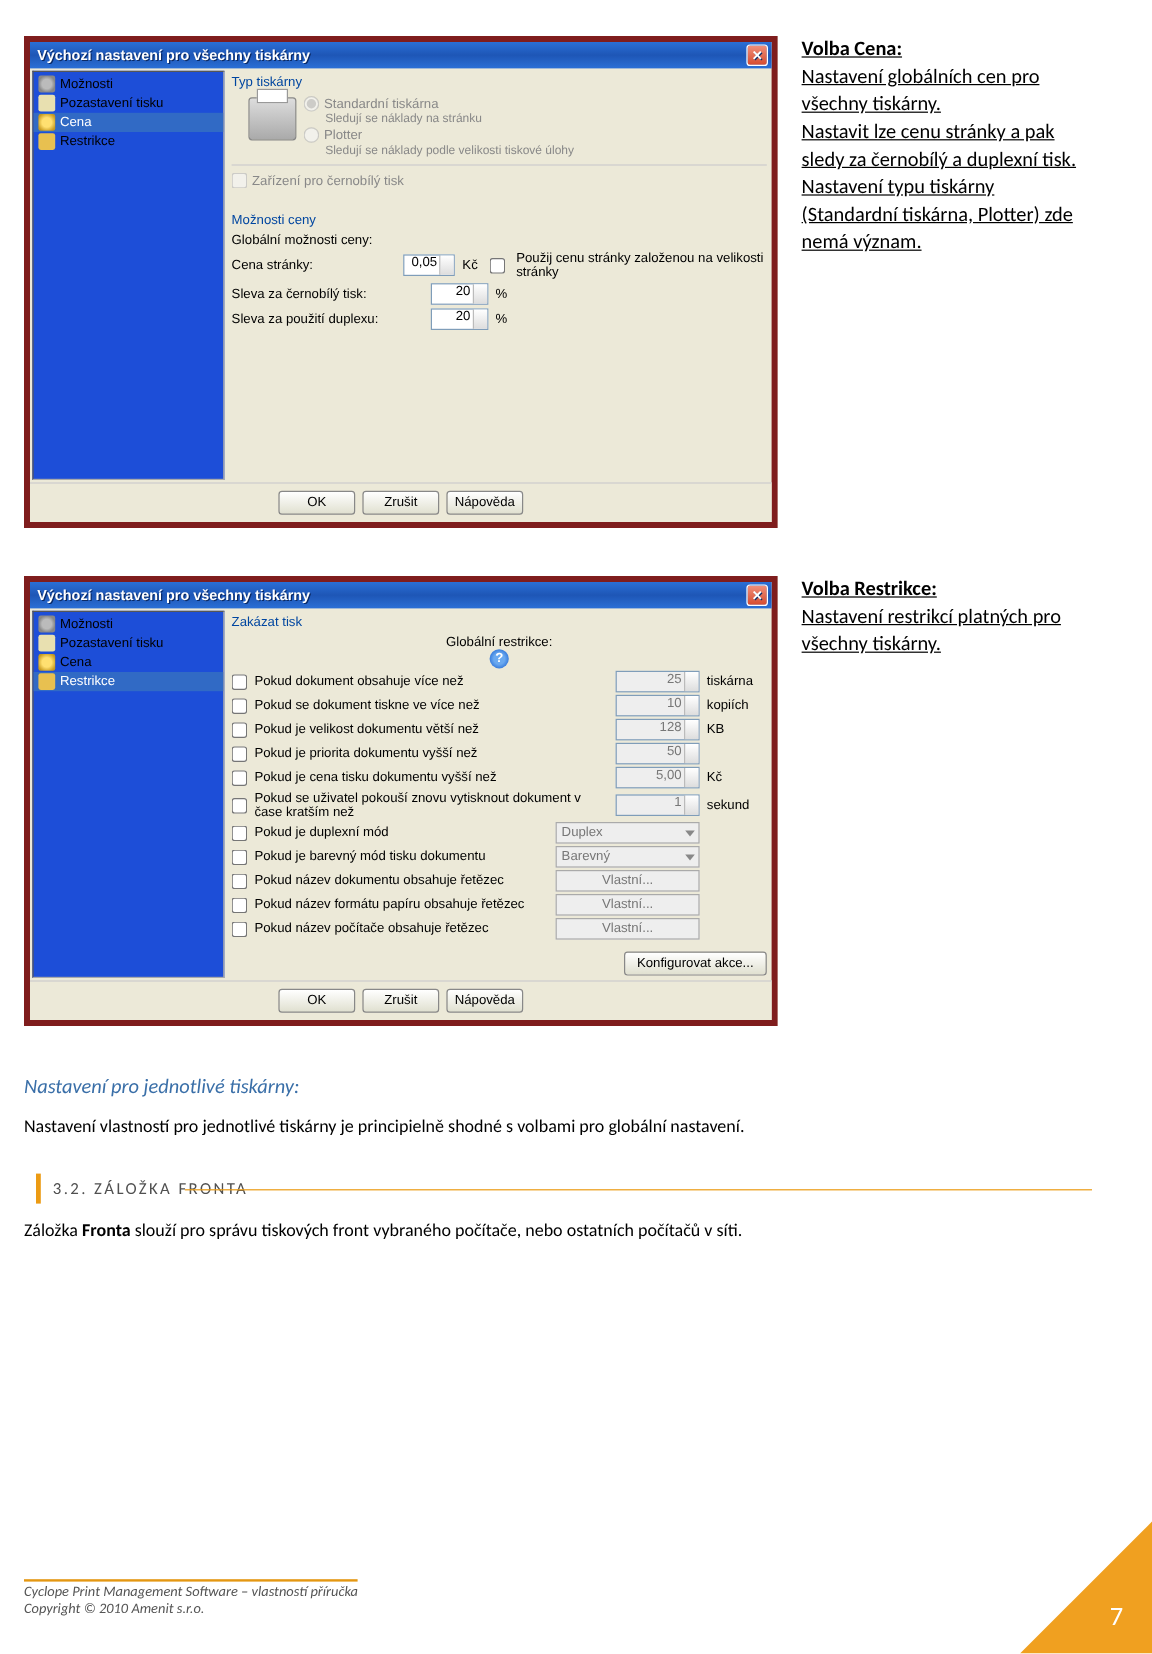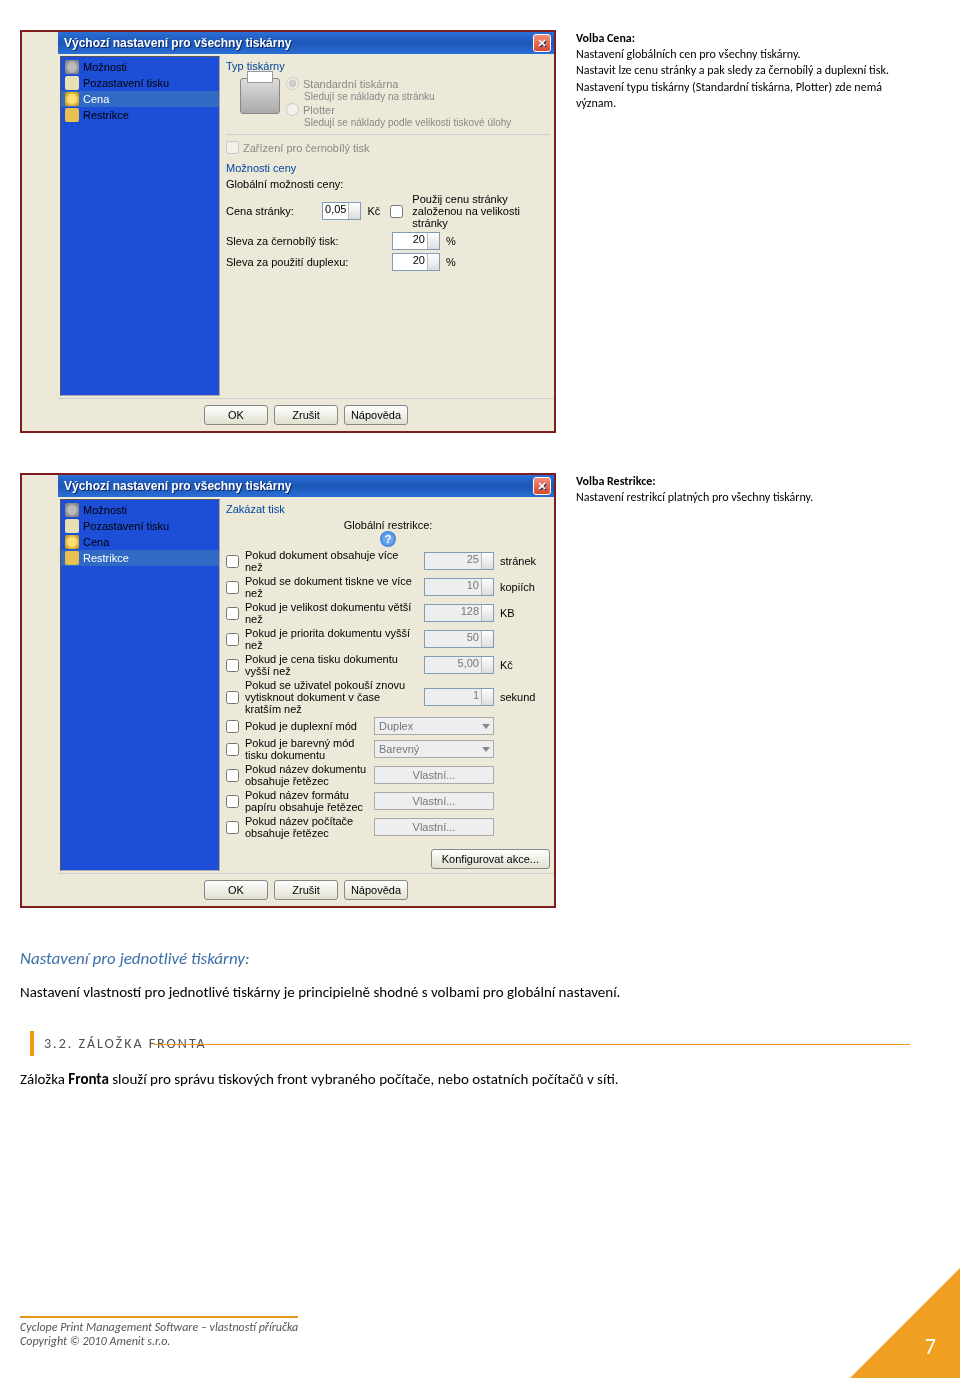--- a/index.html
+++ b/index.html
@@ -10,28 +10,27 @@
     background: #fff;
     width: 960px;
     position: relative;
     min-height: 1378px;
   }
   .content {
     padding: 30px 50px 0 20px;
   }
   .row { display: flex; gap: 20px; margin-bottom: 40px; }
   .dialog {
-    border: 2px solid #7f1d1d;
+    border: 5px solid #7f1d1d;
     background: #ece9d8;
     font-family: Tahoma, Arial, sans-serif;
     font-size: 11px;
     color: #000;
-    width: 536px;
+    width: 628px;
     flex-shrink: 0;
-    padding-left: 36px;
   }
   .titlebar {
     background: linear-gradient(to bottom, #2a6fd6 0%, #1e56b6 50%, #2a6fd6 100%);
     color: #fff;
     display: flex;
     align-items: center;
     justify-content: space-between;
     padding: 2px 3px 2px 6px;
     font-size: 12px;
     font-weight: bold;
@@ -84,21 +83,21 @@
   .restrict-row{display:flex;align-items:center;gap:6px;margin:2px 0;}
   .restrict-row input[type=checkbox]{margin:0;}
   .restrict-row .rlbl{flex:1;font-size:11px;}
   .rval{width:70px;height:18px;border:1px solid #7f9db9;background:#eee;color:#777;text-align:right;padding:0 14px 0 2px;position:relative;font-size:11px;}
   .rval .spin{border-left:1px solid #bbb;}
   .runit{width:50px;font-size:11px;}
   .combo{width:120px;height:18px;border:1px solid #aaa;background:#eee;color:#777;font-size:11px;padding:0 16px 0 4px;position:relative;display:flex;align-items:center;}
   .combo::after{content:"";position:absolute;right:3px;top:6px;border-left:4px solid transparent;border-right:4px solid transparent;border-top:5px solid #888;}
   .smallbtn{width:120px;height:18px;border:1px solid #aaa;background:#eee;color:#777;font-size:11px;display:flex;align-items:center;justify-content:center;}
   .cfgbtn{height:20px;border:1px solid #888;background:linear-gradient(#fff,#e0e0d0);font-size:11px;padding:0 10px;display:flex;align-items:center;cursor:pointer;margin-left:auto;border-radius:3px;}
-  .side-text{flex:1;font-size:12px;line-height:1.35;}
+  .side-text{flex:1;font-size:17px;line-height:1.35;text-decoration:underline;}
   .side-text b{font-weight:bold;}
   .section-head{color:#3a6fa8;font-style:italic;font-size:17px;margin:10px 0 14px 0;}
   .body-p{font-size:15px;margin:0 0 30px 0;}
   .numbered-sec{border-left:4px solid #ec9b13;padding:4px 10px;color:#505050;font-size:14px;letter-spacing:2px;margin:20px 0 14px 10px;position:relative;}
   .numbered-sec::before{content:"";position:absolute;right:0;left:120px;top:50%;height:1px;background:#ec9b13;}
   .footer{position:absolute;bottom:30px;left:20px;right:20px;display:flex;align-items:flex-end;justify-content:space-between;}
   .footer-text{font-size:12px;font-style:italic;border-top:2px solid #e49712;color:#555;padding-top:2px;}
   .footer-text .line{display:block;}
   .page-tri{width:0;height:0;border-right:110px solid #f0a020;border-top:110px solid transparent;position:absolute;bottom:0;right:0;}
   .page-num{position:absolute;bottom:18px;right:24px;color:#fff;font-size:22px;}
@@ -152,21 +151,21 @@
                   <span style="color:#888">Plotter</span>
                 </div>
             <div class="subtext" style="margin-left:18px">Sledují se náklady podle velikosti tiskové úlohy</div>
           </div>
         </div>
         <div class="divider"></div>
         <div class="chk-row" style="margin-left:0">
               <input type="checkbox" disabled="" style="">
               <span style="color:#888">Zařízení pro černobílý tisk</span>
             </div>
-        <div class="group-label" style="margin-top:8px">Možnosti ceny</div>
+        <div class="group-label" style="margin-top:21px">Možnosti ceny</div>
         <div>Globální možnosti ceny:</div>
         <div class="field-row">
           <span class="lbl">Cena stránky:</span>
           <span class="numbox"><span>0,05</span><span class="spin"></span></span>
           <span class="unit">Kč</span>
           <input type="checkbox" style="">
           <span>Použij cenu stránky založenou na velikosti stránky</span>
         </div>
         <div class="field-row">
           <span class="lbl">Sleva za černobílý tisk:</span>
@@ -224,21 +223,21 @@
         <div class="group-label">Zakázat tisk</div>
         <div class="gr-head">
           <span>Globální restrikce:</span>
           <span class="help-ico">?</span>
         </div>
 
         <div class="restrict-row">
               <input type="checkbox" style="">
               <span class="rlbl">Pokud dokument obsahuje více než</span>
               <span class="rval"><span>25</span><span class="spin"></span></span>
-              <span class="runit">stránek</span>
+              <span class="runit">tiskárna</span>
             </div>
         <div class="restrict-row">
               <input type="checkbox" style="">
               <span class="rlbl">Pokud se dokument tiskne ve více než</span>
               <span class="rval"><span>10</span><span class="spin"></span></span>
               <span class="runit">kopiích</span>
             </div>
         <div class="restrict-row">
               <input type="checkbox" style="">
               <span class="rlbl">Pokud je velikost dokumentu větší než</span>

